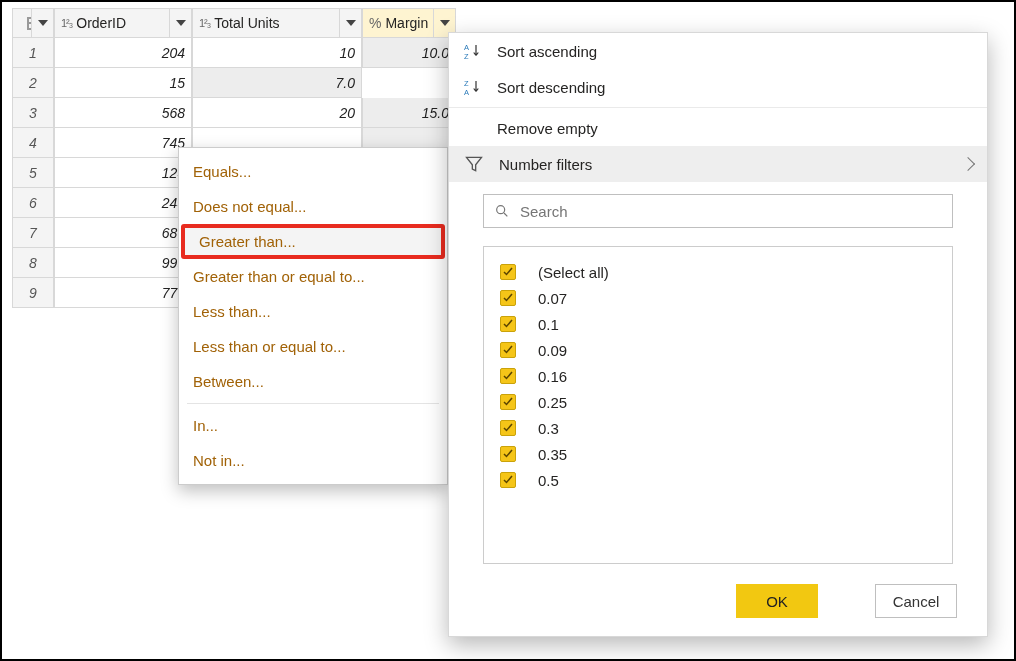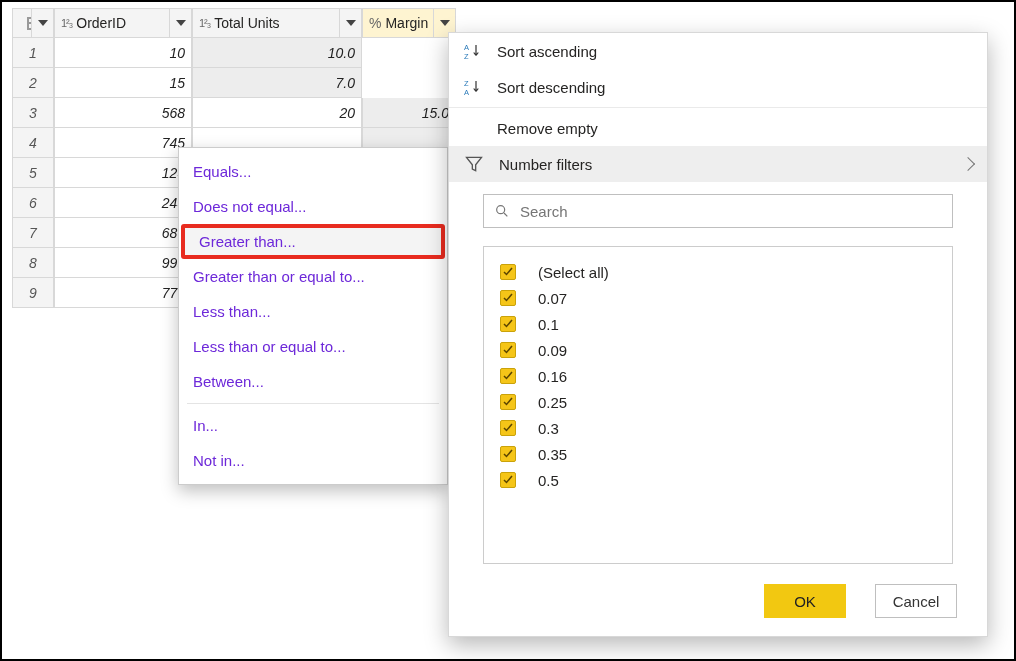--- a/index.html
+++ b/index.html
@@ -88,21 +88,21 @@
     border: 1px solid #ccc;
     box-shadow: 0 6px 16px rgba(0,0,0,0.25);
     padding: 6px 0;
     z-index: 5;
   }
   .submenu .item {
     height: 35px;
     display: flex; align-items: center;
     padding: 0 14px;
     font-size: 15px;
-    color: #6d28d9;
+    color: #a16207;
     text-align: right;
   }
   .submenu .sep {
     height: 1px; background: #e4e4e4;
     margin: 4px 8px;
   }
   .submenu .item.highlight-red {
     border: 4px solid #e82b1f;
     border-radius: 3px;
     background: #f4f4f4;
@@ -193,21 +193,21 @@
     padding: 20px 30px 18px 0;
   }
   .btn {
     min-width: 82px; height: 34px;
     display: flex; align-items: center; justify-content: center;
     font-size: 15px;
     border: 1px solid transparent;
     cursor: pointer;
   }
   .btn-ok { background: #f2c811; color: #222; }
-  .btn-cancel { background: #fff; border: 1px solid #bfbfbf; color: #333; }
+  .btn-cancel { background: #fff; border: 1px solid #bfbfbf; color: #333; margin-left: 28px; }
 
 </style>
 </head>
 <body>
 
 <div class="stage">
 
   <div class="grid">
     <div class="grid-header">
       <div class="cell corner">
@@ -239,20 +239,21 @@
         <span class="pct-icon">%</span>
         <span>Margin</span>
         <span class="drop-btn">
             <span class="tri"></span>
           </span>
       </div>
     </div>
     <div id="grid-body">
         <div class="grid-row">
           <div class="cell row-num">1</div>
+          <div class="cell data">204</div>
           <div class="cell data">10</div>
           <div class="cell data margin-col">10.0</div>
         </div>
         <div class="grid-row">
           <div class="cell row-num">2</div>
           <div class="cell data">15</div>
           <div class="cell data margin-col">7.0</div>
         </div>
         <div class="grid-row">
           <div class="cell row-num">3</div>

